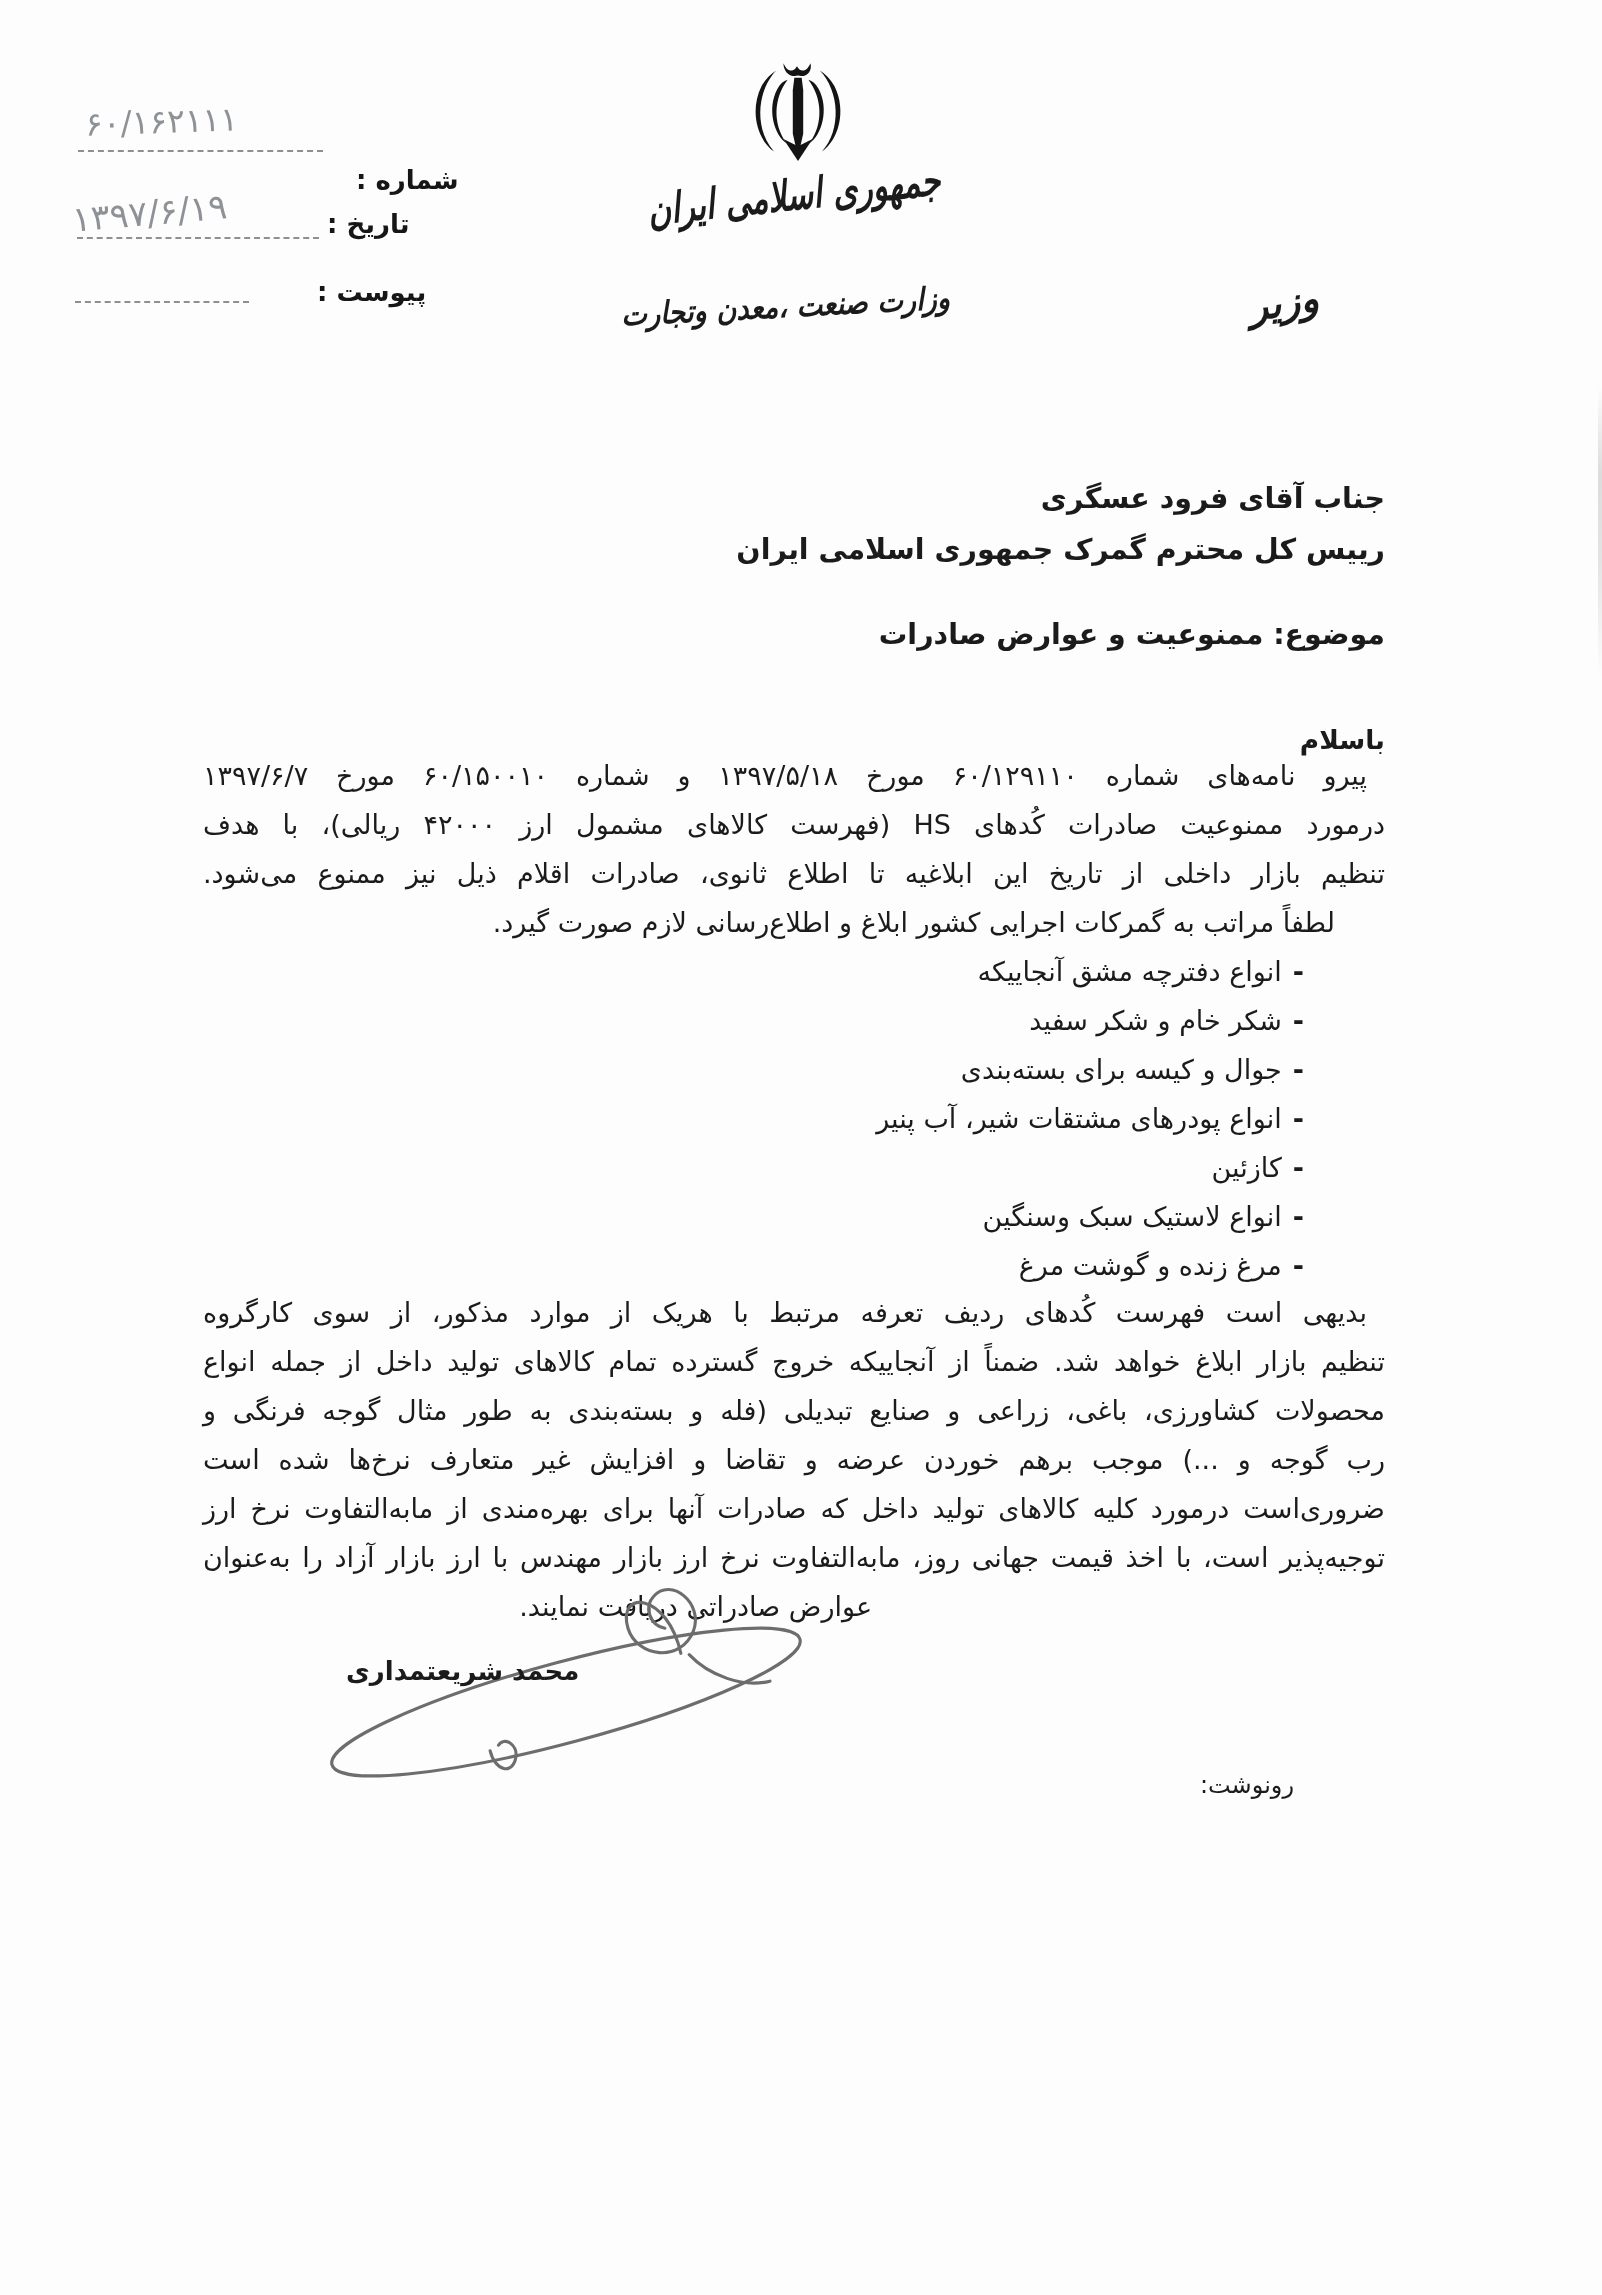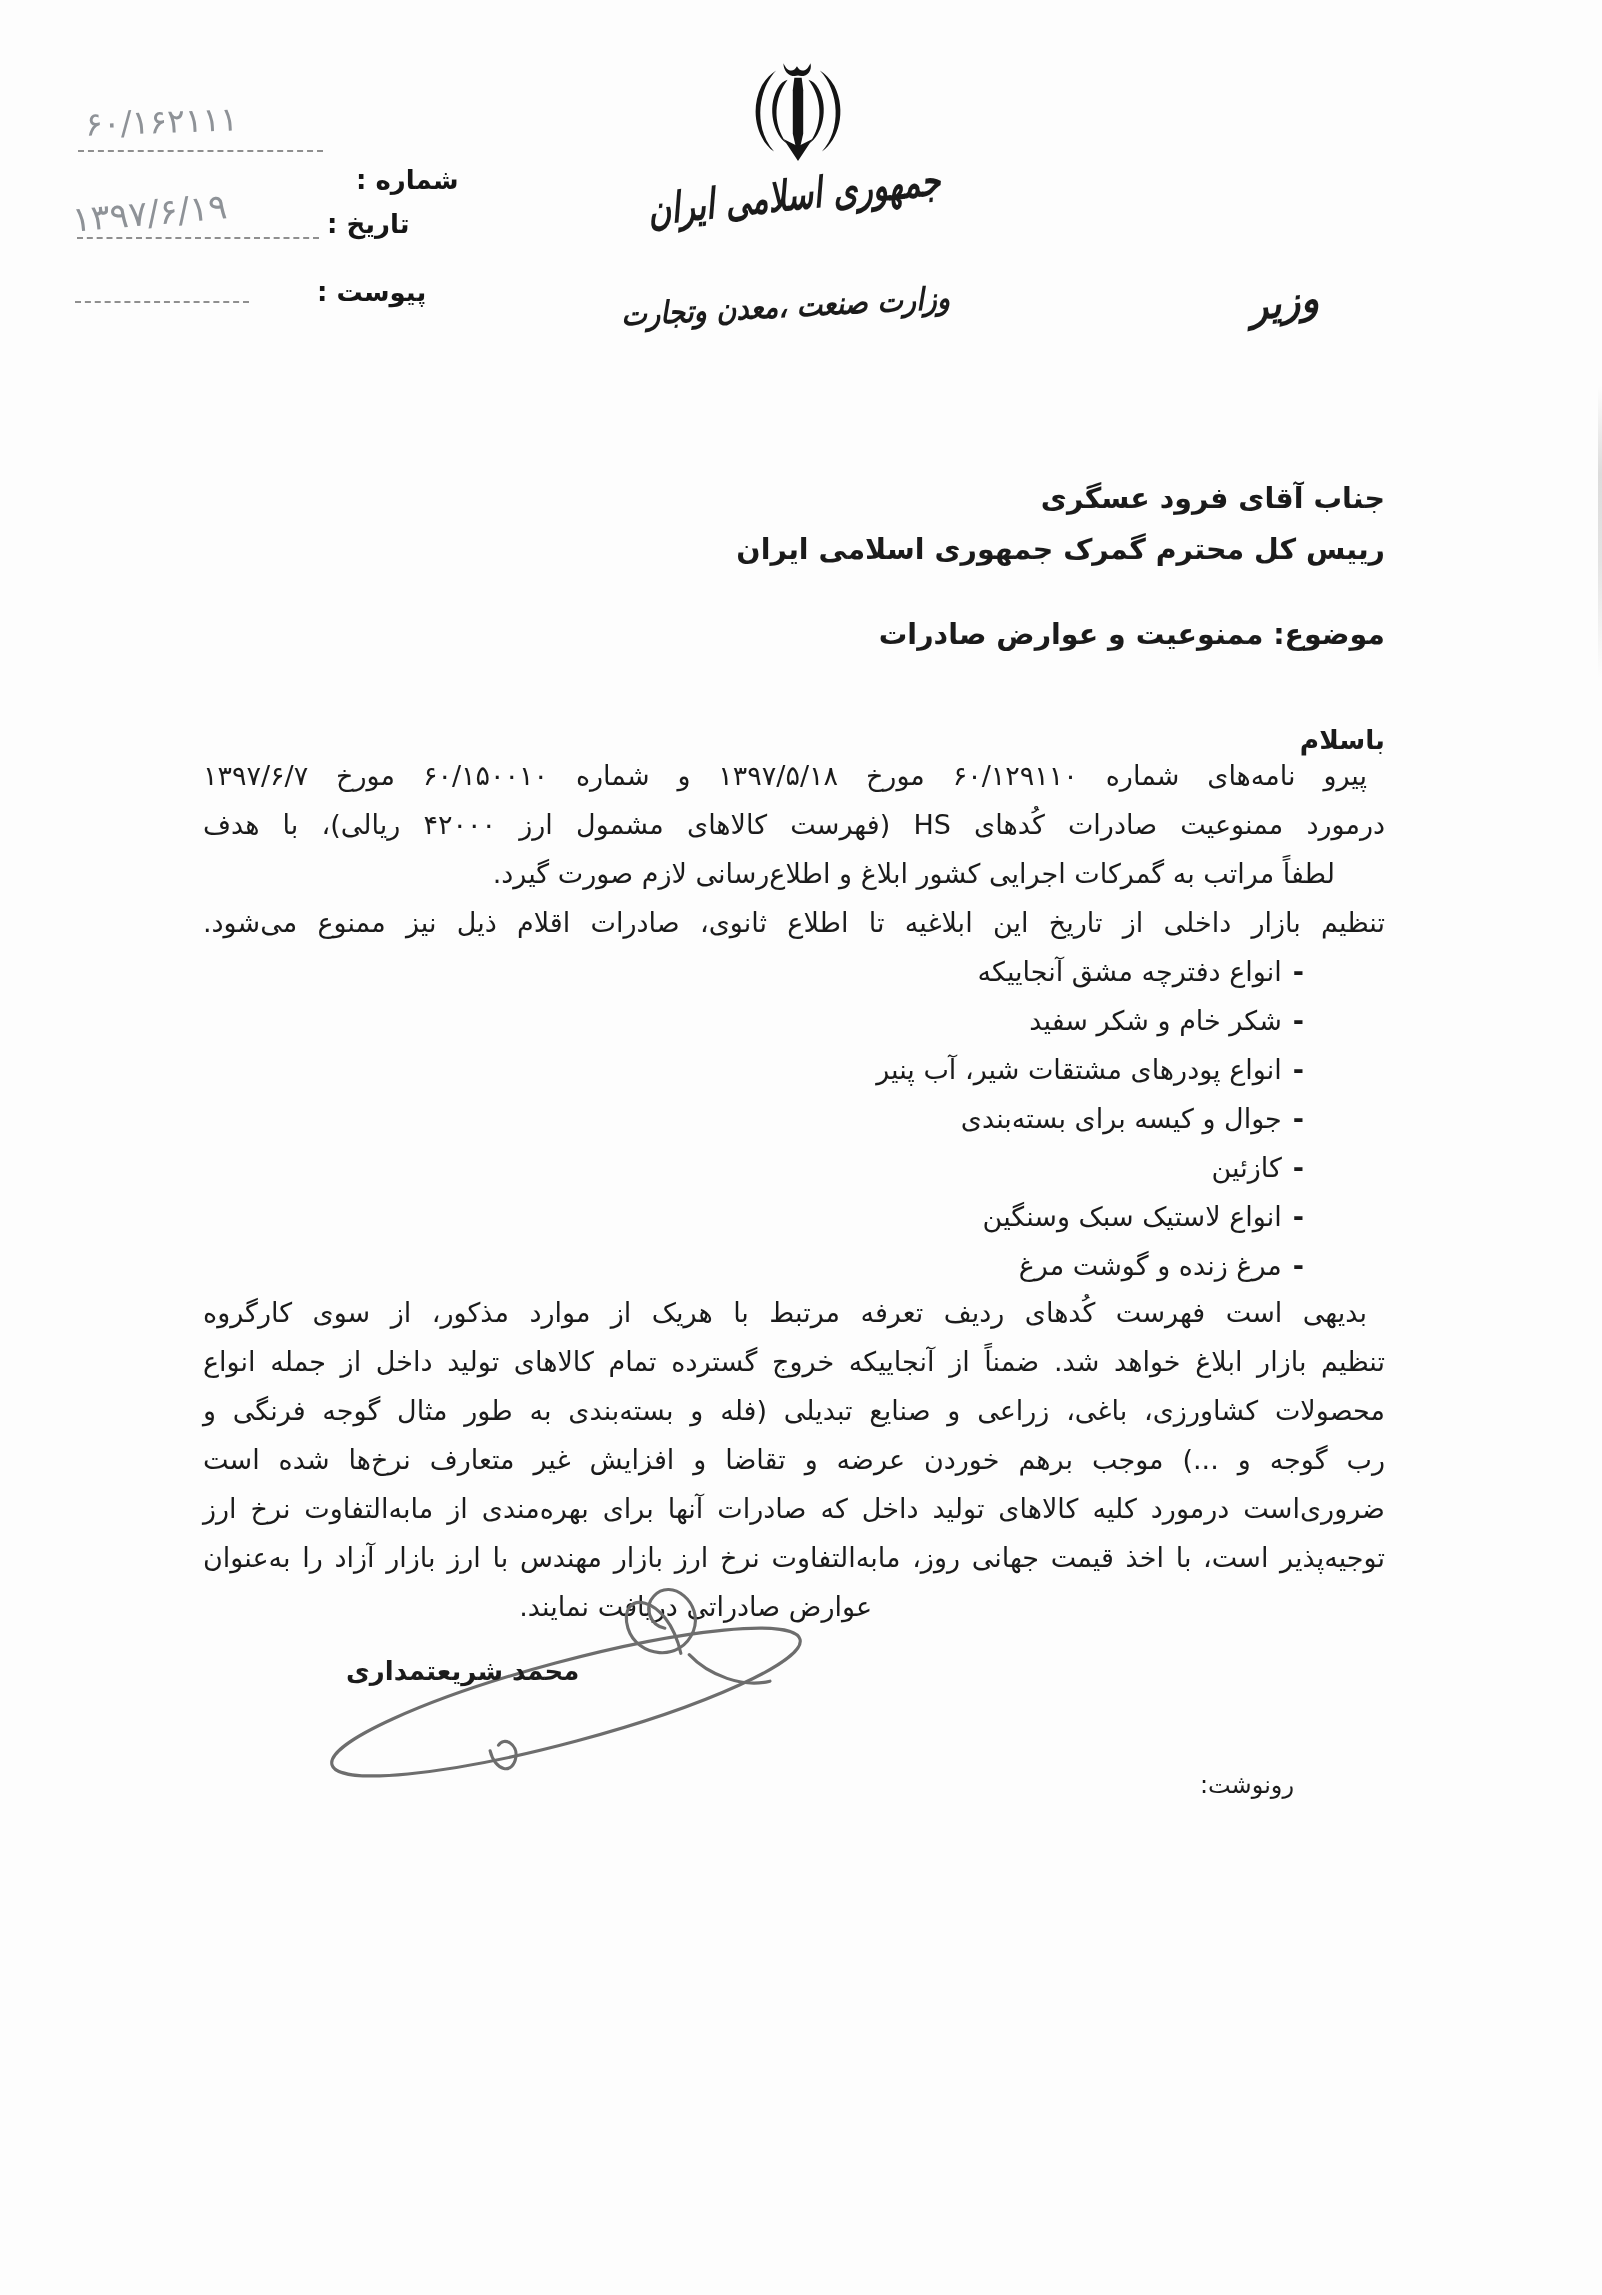--- a/index.html
+++ b/index.html
@@ -99,29 +99,29 @@
     <div>جناب آقای فرود عسگری</div>
     <div>رییس کل محترم گمرک جمهوری اسلامی ایران</div>
   </div>
 
   <div class="subject">موضوع: ممنوعیت و عوارض صادرات</div>
   <div class="salutation">باسلام</div>
 
   <div class="para" id="para1">
     <div class="line j indent">پیرو نامه‌های شماره ۶۰/۱۲۹۱۱۰ مورخ ۱۳۹۷/۵/۱۸ و شماره ۶۰/۱۵۰۰۱۰ مورخ ۱۳۹۷/۶/۷</div>
     <div class="line j">درمورد ممنوعیت صادرات کُدهای HS (فهرست کالاهای مشمول ارز ۴۲۰۰۰ ریالی)، با هدف</div>
+    <div class="line j">تنظیم بازار داخلی از تاریخ این ابلاغیه تا اطلاع ثانوی، صادرات اقلام ذیل نیز ممنوع می‌شود.</div>
     <div class="line p1-last">لطفاً مراتب به گمرکات اجرایی کشور ابلاغ و اطلاع‌رسانی لازم صورت گیرد.</div>
-    <div class="line j">تنظیم بازار داخلی از تاریخ این ابلاغیه تا اطلاع ثانوی، صادرات اقلام ذیل نیز ممنوع می‌شود.</div>
   </div>
 
   <div class="bullets">
     <div class="bullet"><span class="dash">-</span><span>انواع دفترچه مشق آنجاییکه</span></div>
     <div class="bullet"><span class="dash">-</span><span>شکر خام و شکر سفید</span></div>
+    <div class="bullet"><span class="dash">-</span><span>جوال و کیسه برای بسته‌بندی</span></div>
     <div class="bullet"><span class="dash">-</span><span>انواع پودرهای مشتقات شیر، آب پنیر</span></div>
-    <div class="bullet"><span class="dash">-</span><span>جوال و کیسه برای بسته‌بندی</span></div>
     <div class="bullet"><span class="dash">-</span><span>کازئین</span></div>
     <div class="bullet"><span class="dash">-</span><span>انواع لاستیک سبک وسنگین</span></div>
     <div class="bullet"><span class="dash">-</span><span>مرغ زنده و گوشت مرغ</span></div>
   </div>
 
   <div class="para" id="para2">
     <div class="line j indent">بدیهی است فهرست کُدهای ردیف تعرفه مرتبط با هریک از موارد مذکور، از سوی کارگروه</div>
     <div class="line j">تنظیم بازار ابلاغ خواهد شد. ضمناً از آنجاییکه خروج گسترده تمام کالاهای تولید داخل از جمله انواع</div>
     <div class="line j">محصولات کشاورزی، باغی، زراعی و صنایع تبدیلی (فله و بسته‌بندی به طور مثال گوجه فرنگی و</div>
     <div class="line j">رب گوجه و ...) موجب برهم خوردن عرضه و تقاضا و افزایش غیر متعارف نرخ‌ها شده است</div>

